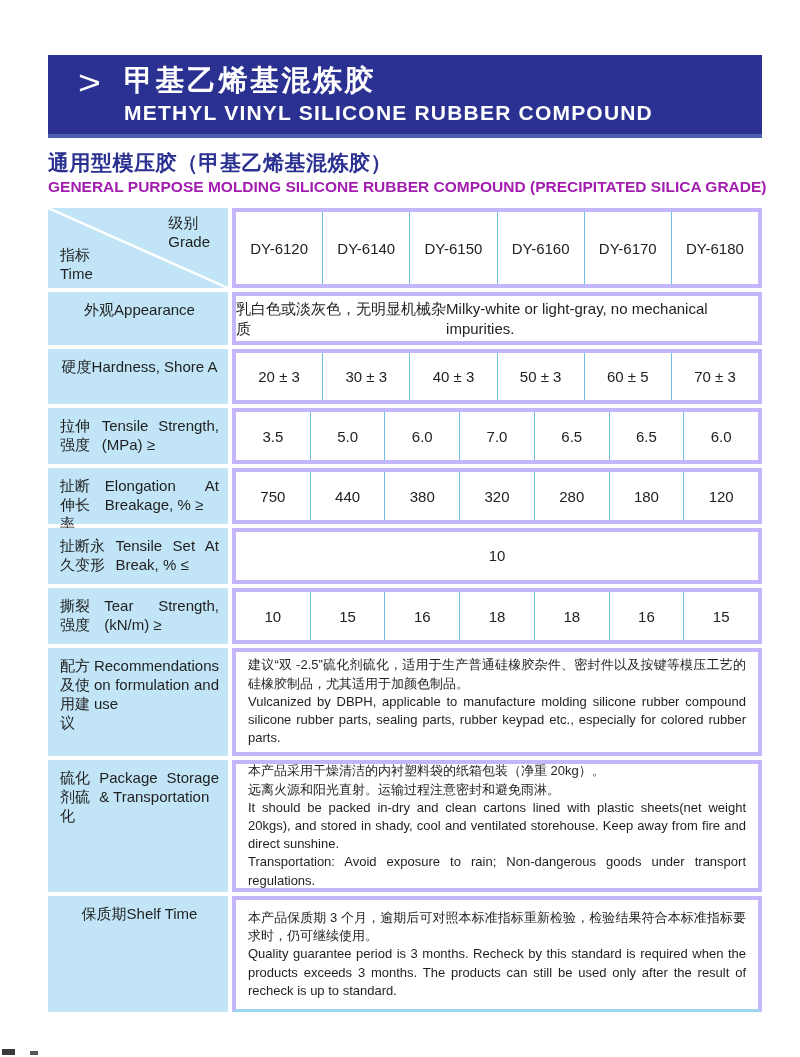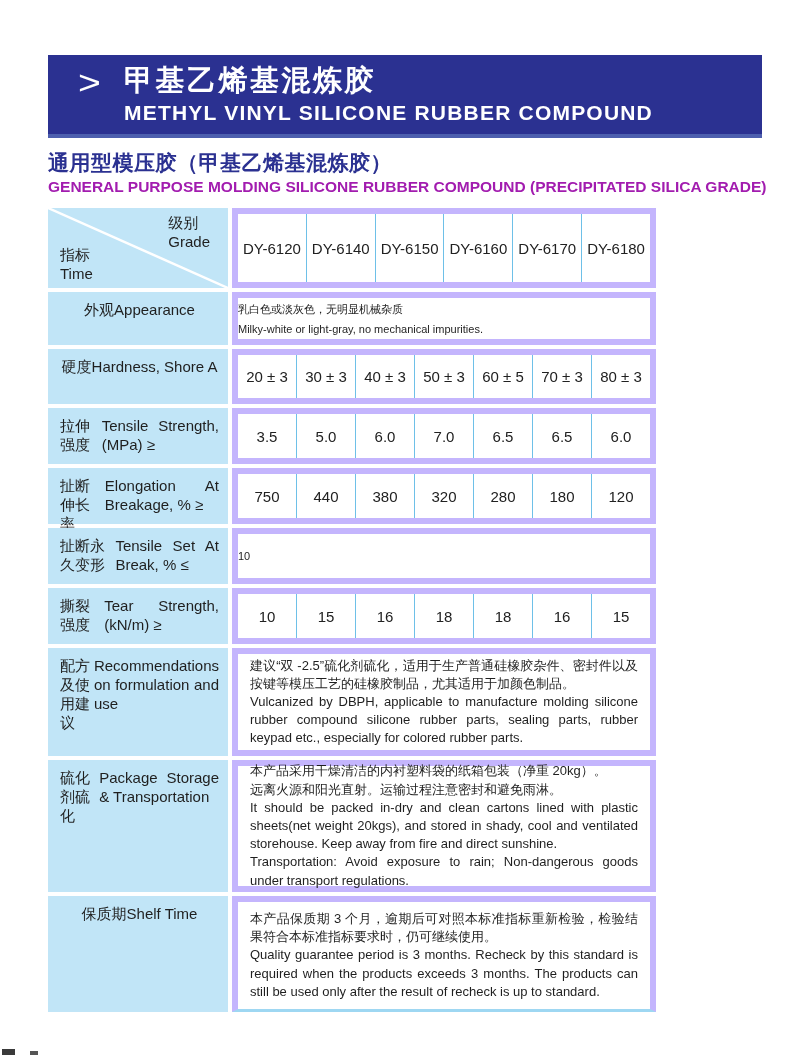--- a/index.html
+++ b/index.html
@@ -18,40 +18,40 @@
   }
   .chev{font-size:34px;font-weight:400;line-height:42px;width:46px;transform:scaleX(1.15);transform-origin:left center;}
   .btzh{font-size:29px;font-weight:700;letter-spacing:2.5px;line-height:38px;}
   .bten{font-size:21px;font-weight:700;letter-spacing:1.2px;line-height:27px;}
 
   
   .subzh{position:absolute;left:48px;top:149px;font-size:21px;font-weight:700;color:#2b3191;letter-spacing:.5px;}
   .suben{position:absolute;left:48px;top:178px;font-size:15.5px;font-weight:700;color:#a21caf;letter-spacing:0px;}
 
   
-  .spec{position:absolute;left:48px;top:208px;width:608px;}
+  .spec{position:absolute;left:48px;top:208px;width:714px;}
   .trow{display:flex;margin-bottom:4px;}
   .lbl{
     width:180px;flex:0 0 180px;background:#c1e5f7;box-sizing:border-box;
     padding:8px 9px 0 12px;display:flex;flex-direction:row;justify-content:center;
   }
   .lz{font-size:15px;line-height:19px;}
   .le{font-size:15px;line-height:19px;text-align:justify;}
   .dat{
     margin-left:4px;flex:1;background:#ffffff;
-    border:6px solid #c4b5fd;box-sizing:border-box;
+    border:4px solid #c4b5fd;box-sizing:border-box;
   }
   .trow:last-child .dat{border-bottom:3px solid #9ed7f2;}
   .cells{display:flex;}
   .cell{
     flex:1;border-left:1px solid #6ec0e8;display:flex;align-items:center;justify-content:center;
     font-size:15px;color:#212121;text-align:center;
   }
   .cell:first-child{border-left:none;}
-  .merged{display:flex;flex-direction:column;align-items:flex-start;justify-content:center;font-size:11px;line-height:20px;}
+  .merged{display:flex;flex-direction:row;align-items:center;justify-content:center;font-size:15px;line-height:20px;}
   .text{
     display:flex;flex-direction:column;justify-content:center;
     padding:3px 12px;font-size:13px;line-height:18.2px;
   }
   .pre{white-space:pre-line;text-align:justify;}
 
   
   .corner{width:180px;flex:0 0 180px;background:#c1e5f7;position:relative;}
   .corner svg{position:absolute;left:0;top:0;width:100%;height:100%;display:block;}
   .c-tr{position:absolute;top:5px;right:18px;font-size:15px;line-height:19px;}
@@ -119,21 +119,20 @@
         <div class="lz">硬度</div>
         <div class="le">Hardness, Shore A</div>
       </div>
       <div class="dat cells">
         <div class="cell">20 ± 3</div>
         <div class="cell">30 ± 3</div>
         <div class="cell">40 ± 3</div>
         <div class="cell">50 ± 3</div>
         <div class="cell">60 ± 5</div>
         <div class="cell">70 ± 3</div>
-        <div class="cell">80 ± 3</div>
       </div>
     </div>
 
     <div class="trow" style="height:56px">
       <div class="lbl">
         <div class="lz">拉伸强度</div>
         <div class="le">Tensile Strength, (MPa) ≥</div>
       </div>
       <div class="dat cells">
         <div class="cell">3.5</div>

